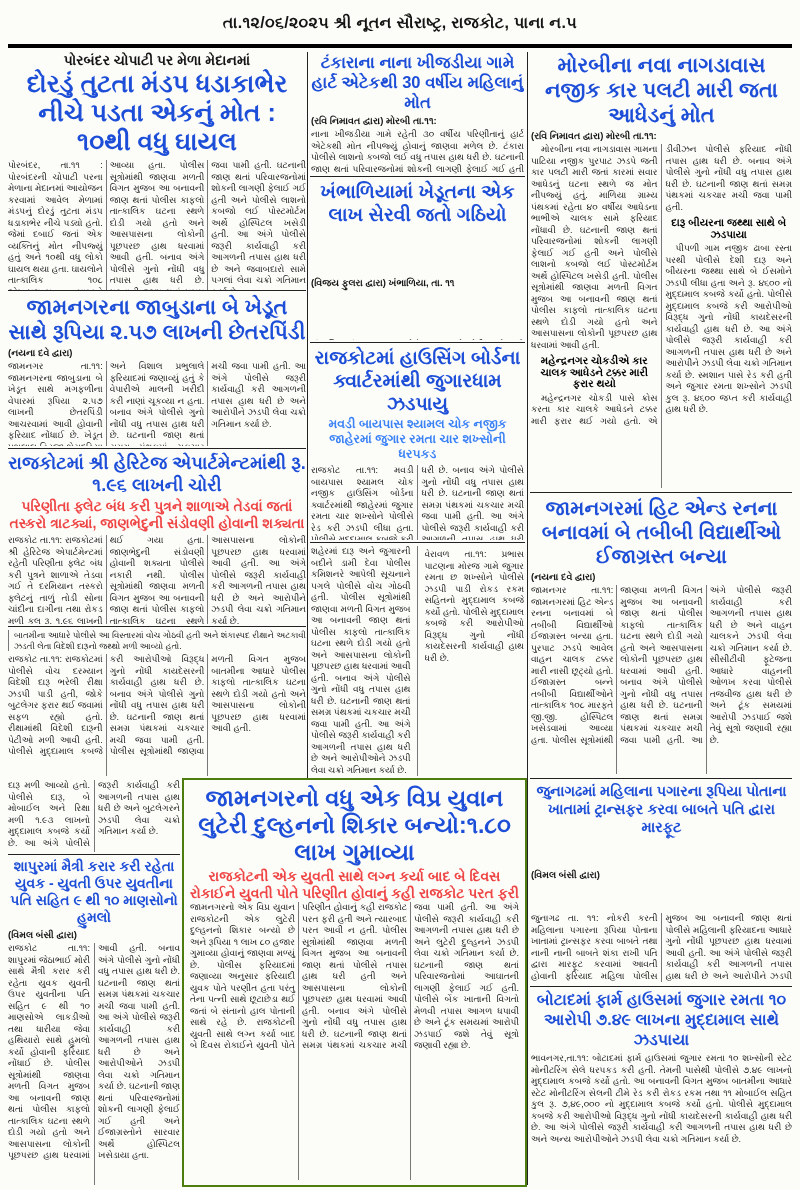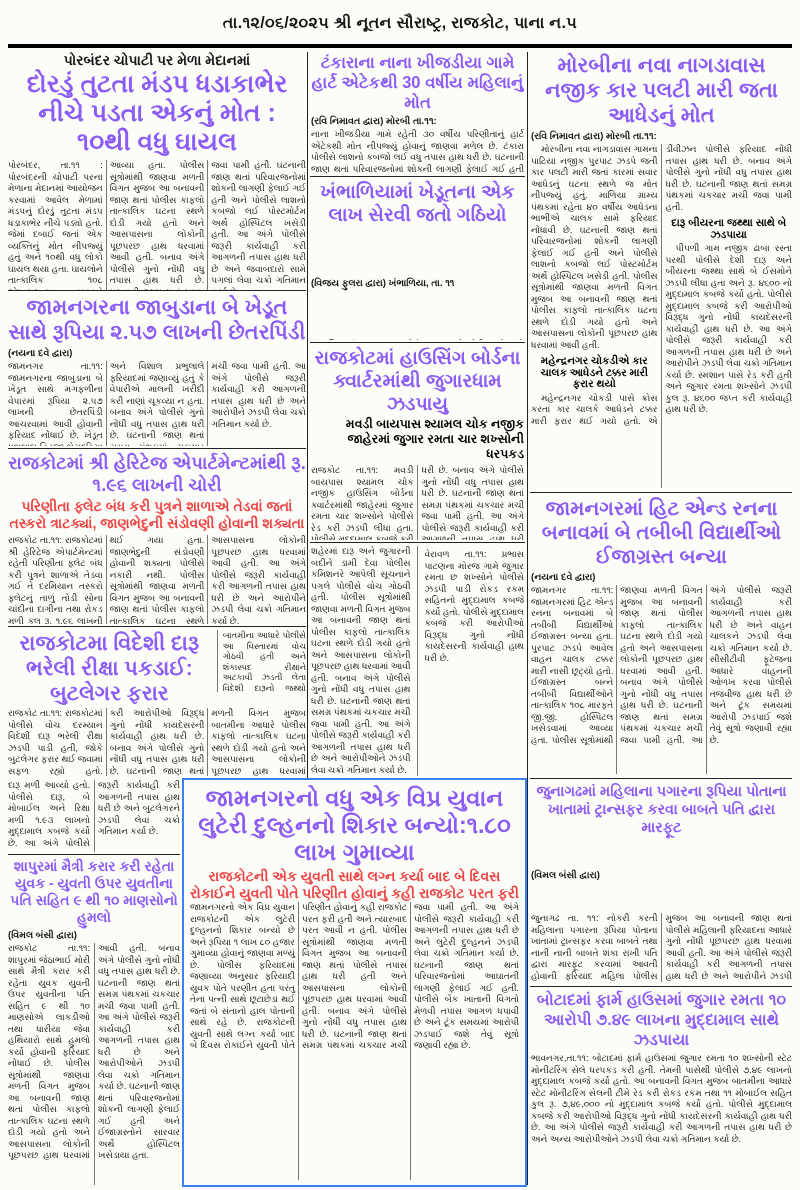--- a/index.html
+++ b/index.html
@@ -2,35 +2,35 @@
 <html><head>
 <meta charset="utf-8">
 <style>
   html,body{margin:0;padding:0;}
   body{background:#e8e8e4;font-family:"Liberation Sans","DejaVu Sans",sans-serif;color:#141414;}
   .page{position:relative;width:800px;height:1190px;background:#fcfcf9;margin:0 auto;overflow:hidden;}
   .masthead{position:absolute;top:14px;left:0;width:100%;text-align:center;font-size:16px;font-weight:bold;letter-spacing:.3px;}
   .mast-rule{position:absolute;top:44px;left:8px;width:784px;height:4px;background:#000;}
   .art{position:absolute;display:flex;flex-direction:column;overflow:hidden;}
   .kicker{font-size:14px;font-weight:bold;text-align:center;line-height:17px;}
-  .hl{font-weight:bold;text-align:center;color:#8b5cf6;}
+  .hl{font-weight:bold;text-align:center;color:#1d4ed8;}
   .hl-xl{font-size:25px;line-height:29px;}
   .hl-lg{font-size:21px;line-height:25px;}
   .hl-md{font-size:18px;line-height:22px;}
   .hl-sm{font-size:14px;line-height:17px;}
   .subhl{font-weight:bold;text-align:center;font-size:14px;line-height:17px;color:#ef4444;margin-top:2px;}
-  .subhl-sm{font-weight:bold;text-align:right;font-size:12.5px;line-height:15px;color:#000000;margin-top:2px;}
+  .subhl-sm{font-weight:bold;text-align:center;font-size:12.5px;line-height:15px;color:#3b82f6;margin-top:2px;}
   .byline{font-size:9.5px;font-weight:bold;text-align:left;margin:3px 0 2px 0;}
   .bt{font-size:9px;line-height:11.5px;text-align:justify;overflow:hidden;flex:1;}
   .c2{column-count:2;column-gap:8px;column-rule:1px solid #777;}
   .c3{column-count:3;column-gap:7px;column-rule:1px solid #777;}
   .crosshead{font-size:10.5px;font-weight:bold;text-align:center;margin:4px 0 3px 0;break-inside:avoid;color:#000;}
   .vline{position:absolute;width:1px;background:#222;}
   .hline{position:absolute;height:1px;background:#222;}
-  .box{border:2px solid #3b82f6;padding:5px 6px;background:#fcfcf9;}
+  .box{border:2px solid #4d7c0f;padding:5px 6px;background:#fcfcf9;}
   .liq-top{display:flex;gap:6px;}
   .liq-top .hl{flex:0 0 68%;}
   .liq-side{flex:1;font-size:8.5px;line-height:10.5px;text-align:justify;border-left:1px solid #777;padding-left:5px;overflow:hidden;max-height:62px;}
   .split{display:flex;gap:7px;flex:1;overflow:hidden;}
   .split .colL{flex:1;border-right:1px solid #777;padding-right:6px;}
   .split .colR{flex:1;display:flex;flex-direction:column;}
   .bt p{margin:0 0 4px 0;text-indent:10px;}
 </style>
 </head>
 <body>
@@ -67,21 +67,20 @@
   </section>
 
   <section class="art" style="left:8px;top:452px;width:298px;height:172px;">
     <div class="hl hl-md">રાજકોટમાં શ્રી હેરિટેજ એપાર્ટમેન્ટમાંથી રૂ. ૧.૯૬ લાખની ચોરી</div>
     <div class="subhl">પરિણીતા ફ્લેટ બંધ કરી પુત્રને શાળાએ તેડવાં જતાં તસ્કરો ત્રાટક્યાં, જાણભેદુની સંડોવણી હોવાની શક્યતા</div>
     <div class="bt c3" style="margin-top:3px;">રાજકોટ તા.૧૧: રાજકોટમાં શ્રી હેરિટેજ એપાર્ટમેન્ટમાં રહેતી પરિણીતા ફ્લેટ બંધ કરી પુત્રને શાળાએ તેડવા ગઈ તે દરમિયાન તસ્કરો ફ્લેટનું તાળું તોડી સોના ચાંદીના દાગીના તથા રોકડ મળી કુલ રૂ. ૧.૯૬ લાખની મતાની ચોરી કરી ફરાર થઈ ગયા હતા. જાણભેદુની સંડોવણી હોવાની શક્યતા પોલીસે નકારી નથી. પોલીસ સૂત્રોમાંથી જાણવા મળતી વિગત મુજબ આ બનાવની જાણ થતાં પોલીસ કાફલો તાત્કાલિક ઘટના સ્થળે દોડી ગયો હતો અને આસપાસના લોકોની પૂછપરછ હાથ ધરવામાં આવી હતી. આ અંગે પોલીસે જરૂરી કાર્યવાહી કરી આગળની તપાસ હાથ ધરી છે અને આરોપીને ઝડપી લેવા ચક્રો ગતિમાન કર્યા છે.</div>
   </section>
 
   <section class="art" style="left:8px;top:630px;width:298px;height:146px;">
     <div class="liq-top">
-      <div class="hl hl-lg">રાજકોટમા વિદેશી દારૂ ભરેલી રીક્ષા પકડાઈ: બુટલેગર ફરાર</div>
       <div class="liq-side">બાતમીના આધારે પોલીસે આ વિસ્તારમાં વોચ ગોઠવી હતી અને શંકાસ્પદ રીક્ષાને અટકાવી ઝડતી લેતા વિદેશી દારૂનો જથ્થો મળી આવ્યો હતો.</div>
     </div>
     <div class="bt c3" style="margin-top:3px;">રાજકોટ તા.૧૧: રાજકોટમાં પોલીસે વોચ દરમ્યાન વિદેશી દારૂ ભરેલી રીક્ષા ઝડપી પાડી હતી, જોકે બુટલેગર ફરાર થઈ જવામાં સફળ રહ્યો હતો. રીક્ષામાંથી વિદેશી દારૂની પેટીઓ મળી આવી હતી. પોલીસે મુદ્દામાલ કબજે કરી આરોપીઓ વિરૂદ્ધ ગુનો નોંધી કાયદેસરની કાર્યવાહી હાથ ધરી છે. બનાવ અંગે પોલીસે ગુનો નોંધી વધુ તપાસ હાથ ધરી છે. ઘટનાની જાણ થતાં સમગ્ર પંથકમાં ચકચાર મચી જવા પામી હતી. પોલીસ સૂત્રોમાંથી જાણવા મળતી વિગત મુજબ બાતમીના આધારે પોલીસ કાફલો તાત્કાલિક ઘટના સ્થળે દોડી ગયો હતો અને આસપાસના લોકોની પૂછપરછ હાથ ધરવામાં આવી હતી.</div>
   </section>
 
   <section class="art" style="left:8px;top:780px;width:172px;height:72px;">
     <div class="bt c2">દારૂ મળી આવ્યો હતો. પોલીસે દારૂ, બે મોબાઈલ અને રિક્ષા મળી ૧.૯૩ લાખનો મુદ્દામાલ કબજે કર્યો છે. આ અંગે પોલીસે જરૂરી કાર્યવાહી કરી આગળની તપાસ હાથ ધરી છે અને બુટલેગરને ઝડપી લેવા ચક્રો ગતિમાન કર્યા છે.</div>
   </section>
 
   <section class="art" style="left:8px;top:858px;width:172px;height:327px;">

